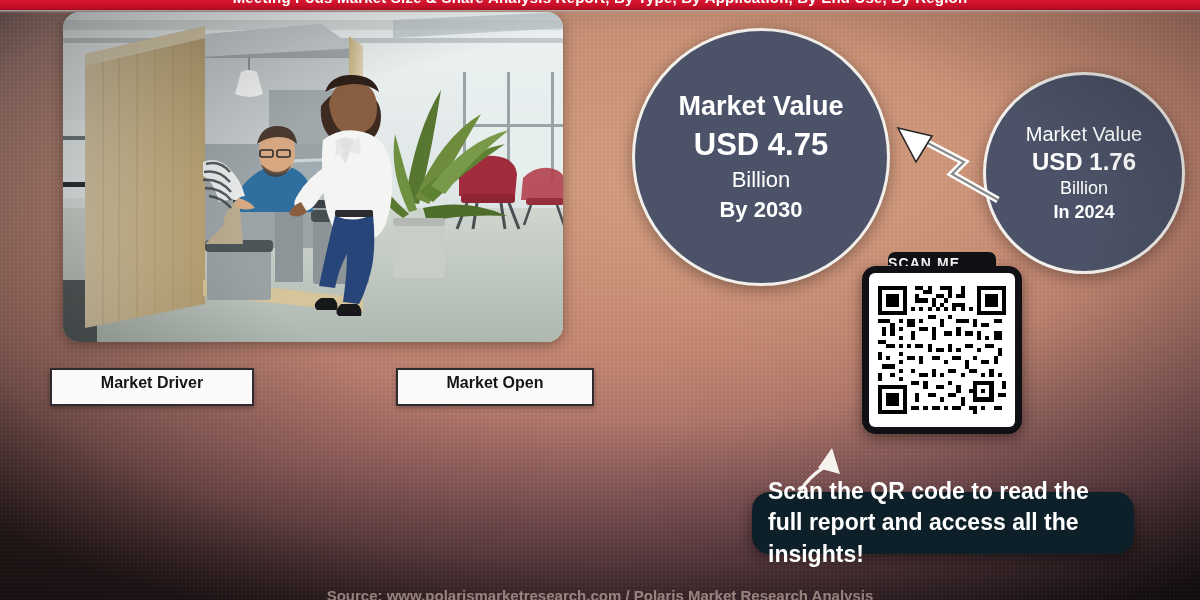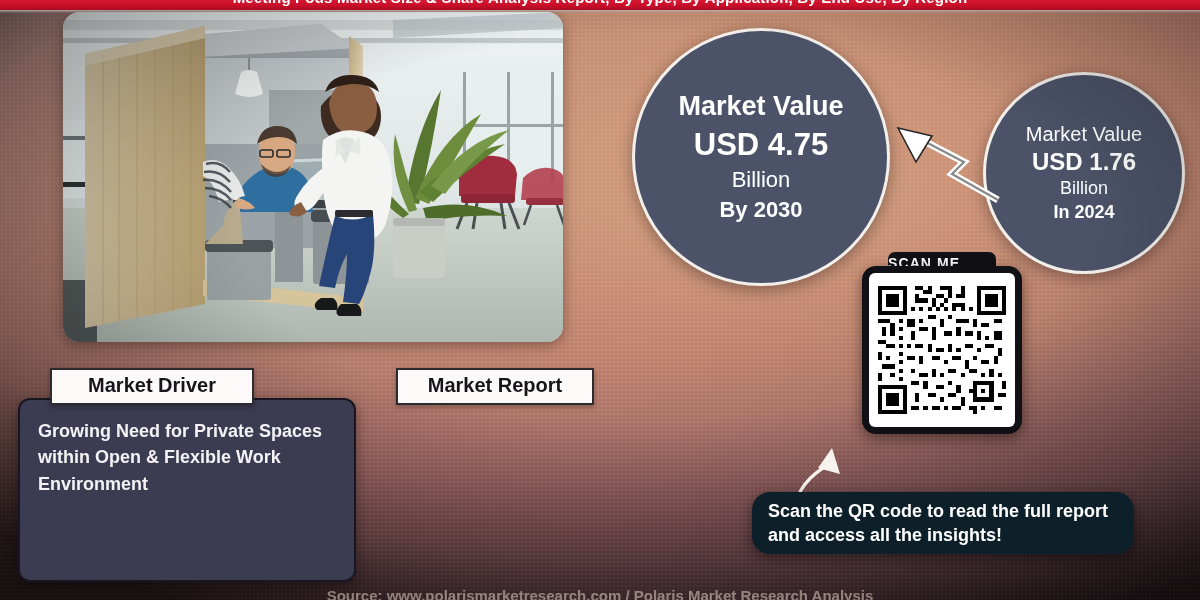--- a/index.html
+++ b/index.html
@@ -80,22 +80,22 @@
   #circle-small .l3{font-size:18px;font-weight:normal;line-height:1.1;margin-bottom:4px;}
   #circle-small .l4{font-size:18px;font-weight:bold;line-height:1.1;}
 
   
   #zigzag-arrow{position:absolute;left:876px;top:118px;width:126px;height:86px;z-index:12;}
   #curved-arrow{position:absolute;left:776px;top:430px;width:120px;height:86px;z-index:12;}
 
   
   .chip{
     position:absolute;background:#fbfaf8;border:2px solid #2d2a30;
-    color:#17151a;font-size:20px;font-weight:bold;text-align:center;
-    padding:4px 0 6px;box-shadow:0 2px 5px rgba(0,0,0,.3);
+    color:#17151a;font-size:16px;font-weight:bold;text-align:center;
+    padding:4px 0 12px;box-shadow:0 2px 5px rgba(0,0,0,.3);
     z-index:14;
   }
   #chip-driver{left:50px;top:368px;width:200px;}
   #chip-trend{left:396px;top:368px;width:194px;}
 
   
   .card{
     position:absolute;background:#3b3c52;border:2px solid #191622;
     border-radius:12px;color:#f4f2f4;
     font-size:18px;font-weight:bold;line-height:1.47;
@@ -119,21 +119,21 @@
     background:#111014;border-radius:14px;padding:7px;box-sizing:border-box;
     box-shadow:0 4px 14px rgba(0,0,0,.45);
   }
   #qr-inner{width:100%;height:100%;background:#ffffff;border-radius:6px;padding:5px;box-sizing:border-box;}
   #qr-inner svg{display:block;width:100%;height:100%;}
 
   
   #scan-banner{
     position:absolute;left:752px;top:492px;width:382px;height:62px;
     background:#0d1f28;border-radius:18px;
-    color:#ffffff;font-size:18px;font-weight:bold;line-height:1.35;
+    color:#ffffff;font-size:23px;font-weight:bold;line-height:1.35;
     display:flex;align-items:center;justify-content:flex-start;
     padding:0 16px;box-sizing:border-box;
     box-shadow:0 4px 14px rgba(0,0,0,.45);
     z-index:14;
   }
 </style>
 </head>
 <body>
 
 <div id="infographic">
@@ -313,23 +313,22 @@
     <path d="M122 82 L76 56 L88 44 L46 22" stroke="#262626" stroke-width="2.2" fill="none" stroke-linejoin="miter" opacity=".55"></path>
     <path d="M22 10 L56 18 L40 44 Z" fill="#ffffff" stroke="#262626" stroke-width="1.6"></path>
   </svg>
 
   <svg id="curved-arrow" viewBox="0 0 120 86">
     <path d="M18 84 Q20 52 54 34" stroke="#f6f3ef" stroke-width="3.2" fill="none" stroke-linecap="round"></path>
     <path d="M56 18 L64 44 L42 38 Z" fill="#f6f3ef"></path>
   </svg>
 
   <div class="chip" id="chip-driver">Market Driver</div>
-  <div class="chip" id="chip-trend">Market Report</div>
-
-  <div class="card" id="card-driver">Growing Need for Private Spaces within Open &amp; Flexible Work Environment</div>
+  <div class="chip" id="chip-trend">Market Open</div>
+
 
   <div id="qrblock">
     <div id="qr-tab">SCAN ME</div>
     <div id="qr-frame">
       <div id="qr-inner">
         <svg viewBox="0 0 33 33" shape-rendering="crispEdges">
           <rect width="33" height="33" fill="#ffffff"></rect>
           <g fill="#000000">
 
             <rect x="1" y="1" width="7" height="1"></rect>

